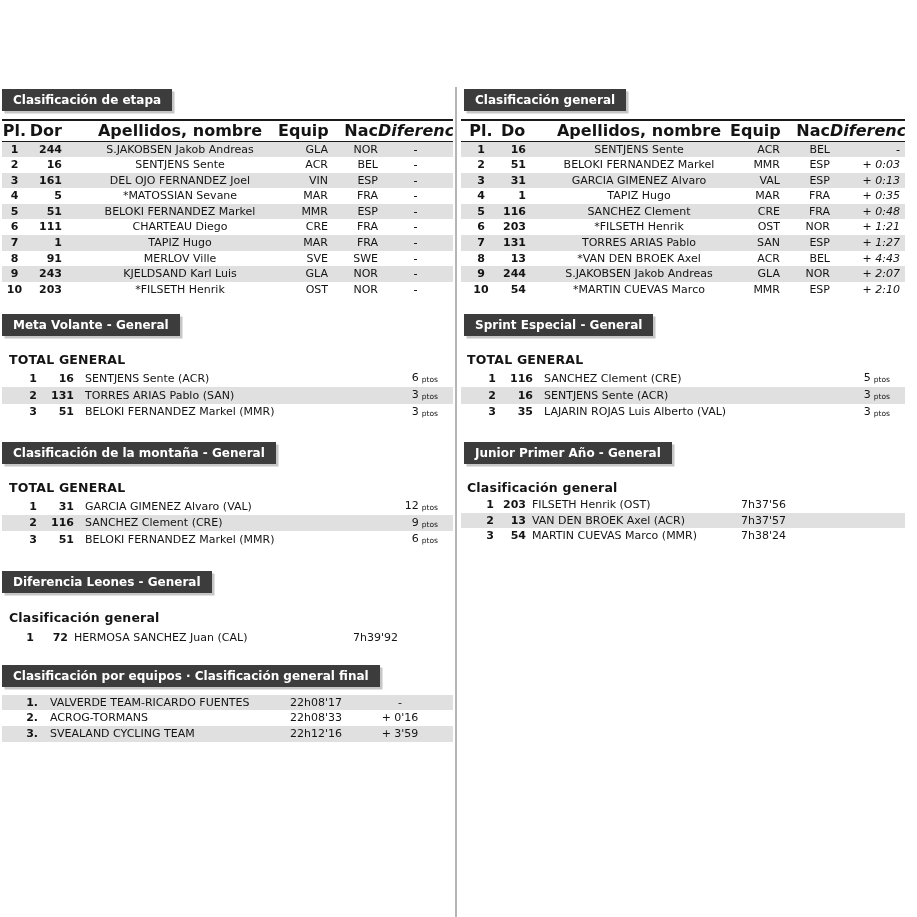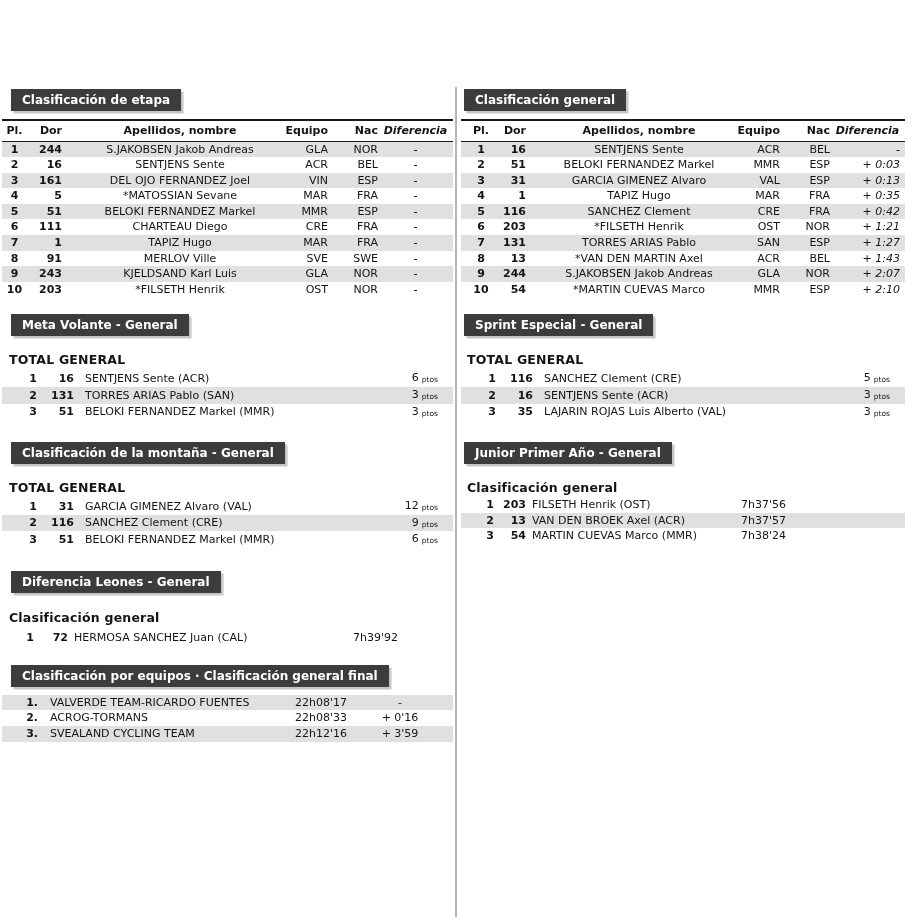--- a/index.html
+++ b/index.html
@@ -16,34 +16,34 @@
   .col { position: absolute; top: 0; }
   .col-left  { left: 2px;   width: 451px; }
   .col-right { left: 461px; width: 444px; }
 
   .tab {
     display: table; background: #3c3c3c; color: #ffffff;
     font-size: 12px; font-weight: bold; line-height: 14px;
     padding: 4px 11px; white-space: nowrap;
     box-shadow: 2.5px 2.5px 0 #c6c6c6;
   }
-  .col-left  .tab { margin-left: 9px; }
+  .col-left  .tab { }
   .col-right .tab { margin-left: 3px; }
 
   .subhead { font-size: 12.5px; font-weight: bold; line-height: 15px; letter-spacing: 0.2px; }
   .col-left  .subhead { margin-left: 7px; }
   .col-right .subhead { margin-left: 6px; }
 
   table { border-collapse: collapse; table-layout: fixed; width: 100%; }
   td, th { padding: 0; white-space: nowrap; overflow: hidden; }
 
   
   .main-table thead th {
     border-top: 2px solid #1a1a1a; border-bottom: 1.5px solid #1a1a1a;
-    font-size: 11px; height: 21px; vertical-align: middle; font-weight: bold;
+    font-size: 16px; height: 21px; vertical-align: middle; font-weight: bold;
   }
   .main-table td { font-size: 11px; height: 15.6px; line-height: 15.6px; }
   .main-table tbody tr:nth-child(odd) { background: #e0e0e0; }
   .c-pl   { text-align: center; font-weight: bold; }
   .c-dor  { text-align: right;  font-weight: bold; }
   th.c-dor { font-weight: bold; text-align: right; }
   .c-name { text-align: center; padding-left: 20px; }
   .col-right .c-name { padding-left: 22px; }
   .c-team, .c-nac { text-align: right; margin-left: 27px; }
   .c-diff { text-align: center; font-style: italic; }
@@ -62,21 +62,21 @@
   .t-rank { text-align: right; font-weight: bold; padding-right: 2px; }
   .t-dor  { text-align: right; font-weight: bold; }
   .t-name { padding-left: 6px; }
   .t-time { text-align: left; }
 
   
   .team-table tbody tr:nth-child(odd) { background: #e0e0e0; }
   .team-table td { font-size: 11px; height: 15.8px; line-height: 15.8px; }
   .q-rank { text-align: right; font-weight: bold; padding-right: 2px; }
   .q-name { padding-left: 10px; }
-  .q-time { text-align: right; }
+  .q-time { text-align: center; }
   .q-diff { text-align: center; }
 
   
   .mt2  { margin-top: 2px; }  .mt3  { margin-top: 3px; }
   .mt5  { margin-top: 5px; }  .mt8  { margin-top: 8px; }
   .mt16 { margin-top: 16px; } .mt17 { margin-top: 17px; }
   .mt19 { margin-top: 19px; } .mt22 { margin-top: 22px; }
   .mt23 { margin-top: 23px; } .mt89 { margin-top: 89px; }
 </style>
 </head>
@@ -366,45 +366,45 @@
           <td class="c-team">MAR</td>
           <td class="c-nac">FRA</td>
           <td class="c-diff">+ 0:35</td>
         </tr>
           <tr>
           <td class="c-pl">5</td>
           <td class="c-dor">116</td>
           <td class="c-name">SANCHEZ Clement</td>
           <td class="c-team">CRE</td>
           <td class="c-nac">FRA</td>
-          <td class="c-diff">+ 0:42</td>
+          <td class="c-diff">+ 0:48</td>
         </tr>
           <tr>
           <td class="c-pl">6</td>
           <td class="c-dor">203</td>
           <td class="c-name">*FILSETH Henrik</td>
           <td class="c-team">OST</td>
           <td class="c-nac">NOR</td>
           <td class="c-diff">+ 1:21</td>
         </tr>
           <tr>
           <td class="c-pl">7</td>
           <td class="c-dor">131</td>
           <td class="c-name">TORRES ARIAS Pablo</td>
           <td class="c-team">SAN</td>
           <td class="c-nac">ESP</td>
           <td class="c-diff">+ 1:27</td>
         </tr>
           <tr>
           <td class="c-pl">8</td>
           <td class="c-dor">13</td>
-          <td class="c-name">*VAN DEN MARTIN Axel</td>
+          <td class="c-name">*VAN DEN BROEK Axel</td>
           <td class="c-team">ACR</td>
           <td class="c-nac">BEL</td>
-          <td class="c-diff">+ 1:43</td>
+          <td class="c-diff">+ 4:43</td>
         </tr>
           <tr>
           <td class="c-pl">9</td>
           <td class="c-dor">244</td>
           <td class="c-name">S.JAKOBSEN Jakob Andreas</td>
           <td class="c-team">GLA</td>
           <td class="c-nac">NOR</td>
           <td class="c-diff">+ 2:07</td>
         </tr>
           <tr>

